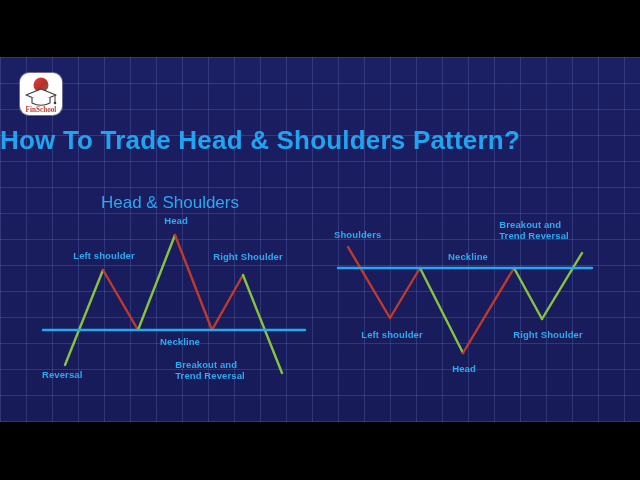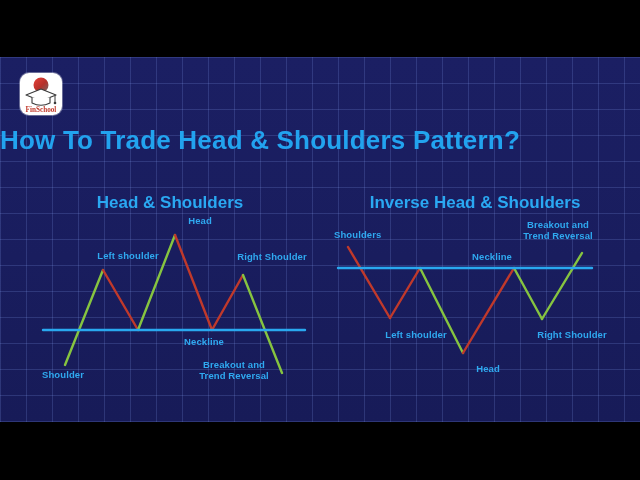--- a/index.html
+++ b/index.html
@@ -94,41 +94,41 @@
   .panel.right { left: 320px; width: 310px; }
 
   .panel-title {
     position: absolute;
     top: 0;
     left: 0;
     width: 100%;
     text-align: center;
     color: #2aa8f2;
     font-size: 17px;
-    font-weight: bold;
+    font-weight: normal;
     white-space: nowrap;
   }
 
   .chart-svg {
     position: absolute;
     left: 0;
     top: 0;
   }
 
   
   .ann {
     position: absolute;
     color: #2fa9f0;
     font-size: 9.5px;
     font-weight: bold;
     line-height: 11px;
     white-space: pre;
     letter-spacing: 0.1px;
   }
-  .ann.c  { text-align: center; transform: translateX(-50%); margin-left: 24px; }
+  .ann.c  { text-align: left; transform: translateX(-50%); }
   .ann.l  { text-align: left; }
 </style>
 </head>
 <body>
 
 <div id="stage">
 
   <div id="board">
 
     <div id="logo">
@@ -162,28 +162,27 @@
             <line x1="192" y1="137" x2="223" y2="82" stroke="#c0392b" stroke-width="2.4" stroke-linecap="round"></line>
             <line x1="223" y1="82" x2="262" y2="180" stroke="#86c440" stroke-width="2.4" stroke-linecap="round"></line>
           </g>
         <line id="hs-neckline" stroke="#29a8f0" stroke-width="2.4" stroke-linecap="round" x1="23" x2="285" y1="137" y2="137"></line>
       </svg>
       <div id="hs-annotations">
           <div class="ann c" style="left: 84px; top: 57px;">Left shoulder</div>
           <div class="ann c" style="left: 156px; top: 22px;">Head</div>
           <div class="ann c" style="left: 228px; top: 58px;">Right Shoulder</div>
           <div class="ann c" style="left: 160px; top: 143px;">Neckline</div>
-          <div class="ann l" style="left: 22px; top: 176px;">Shoulder</div>
+          <div class="ann l" style="left: 22px; top: 176px;">Reversal</div>
           <div class="ann c" style="left: 190px; top: 166px;">Breakout and
 Trend Reversal</div>
         </div>
     </div>
 
     <div class="panel right">
-      <div class="panel-title">Inverse Head &amp; Shoulders</div>
       <svg class="chart-svg" width="310" height="200" viewBox="0 0 310 200">
         <g id="ihs-segments">
             <line x1="28" y1="54" x2="70" y2="125" stroke="#c0392b" stroke-width="2.4" stroke-linecap="round"></line>
             <line x1="70" y1="125" x2="100" y2="75" stroke="#c0392b" stroke-width="2.4" stroke-linecap="round"></line>
             <line x1="100" y1="75" x2="143" y2="160" stroke="#86c440" stroke-width="2.4" stroke-linecap="round"></line>
             <line x1="143" y1="160" x2="194" y2="75" stroke="#c0392b" stroke-width="2.4" stroke-linecap="round"></line>
             <line x1="194" y1="75" x2="222" y2="126" stroke="#86c440" stroke-width="2.4" stroke-linecap="round"></line>
             <line x1="222" y1="126" x2="262" y2="60" stroke="#86c440" stroke-width="2.4" stroke-linecap="round"></line>
           </g>
         <line id="ihs-neckline" stroke="#29a8f0" stroke-width="2.4" stroke-linecap="round" x1="18" x2="272" y1="75" y2="75"></line>

